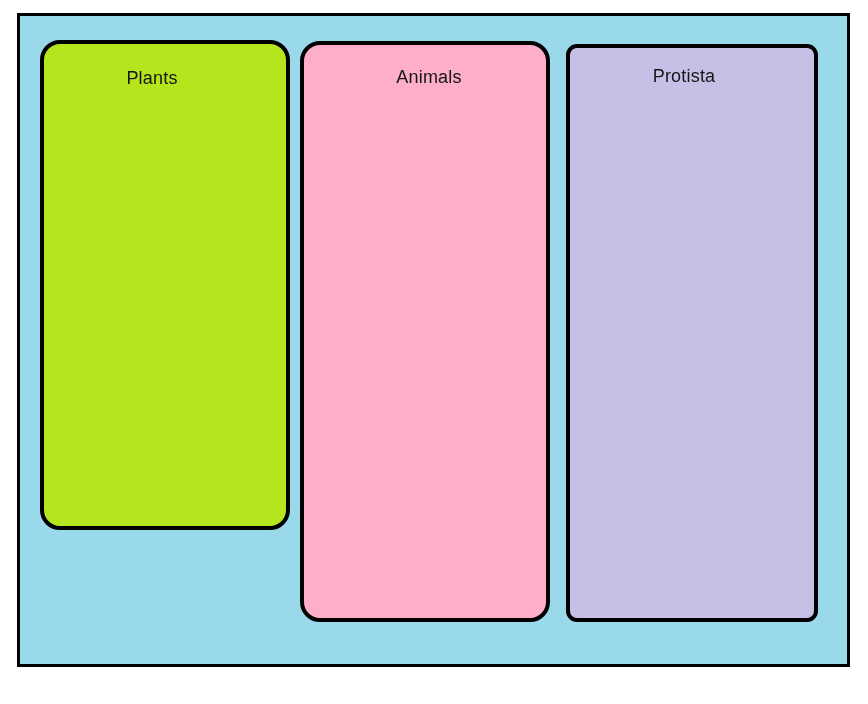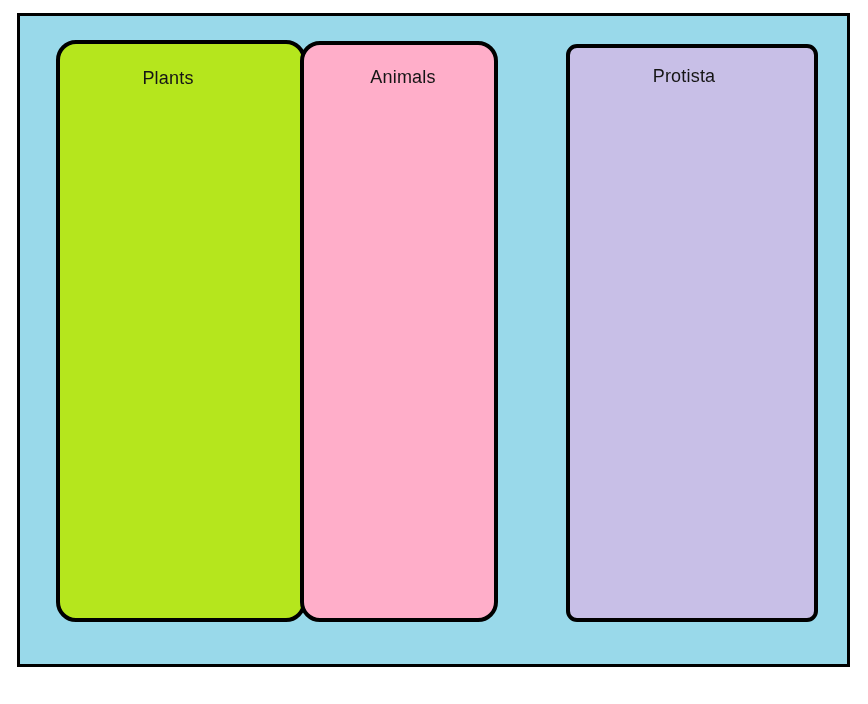--- a/index.html
+++ b/index.html
@@ -32,33 +32,33 @@
   }
   .card-label {
     display: block;
     text-align: center;
     font-size: 18px;
     line-height: 24px;
     color: #151515;
     letter-spacing: 0.2px;
   }
   .card-plants {
-    left: 36px;
+    left: 20px;
     top: 24px;
     width: 250px;
-    height: 582px;
+    height: 490px;
   }
   .card-plants .card-label {
     padding-top: 22px;
     transform: translateX(-13px);
   }
   .card-animals {
     left: 280px;
     top: 25px;
-    width: 198px;
+    width: 250px;
     height: 581px;
   }
   .card-animals .card-label {
     padding-top: 20px;
     transform: translateX(4px);
   }
   .card-protista {
     left: 546px;
     top: 28px;
     width: 252px;

